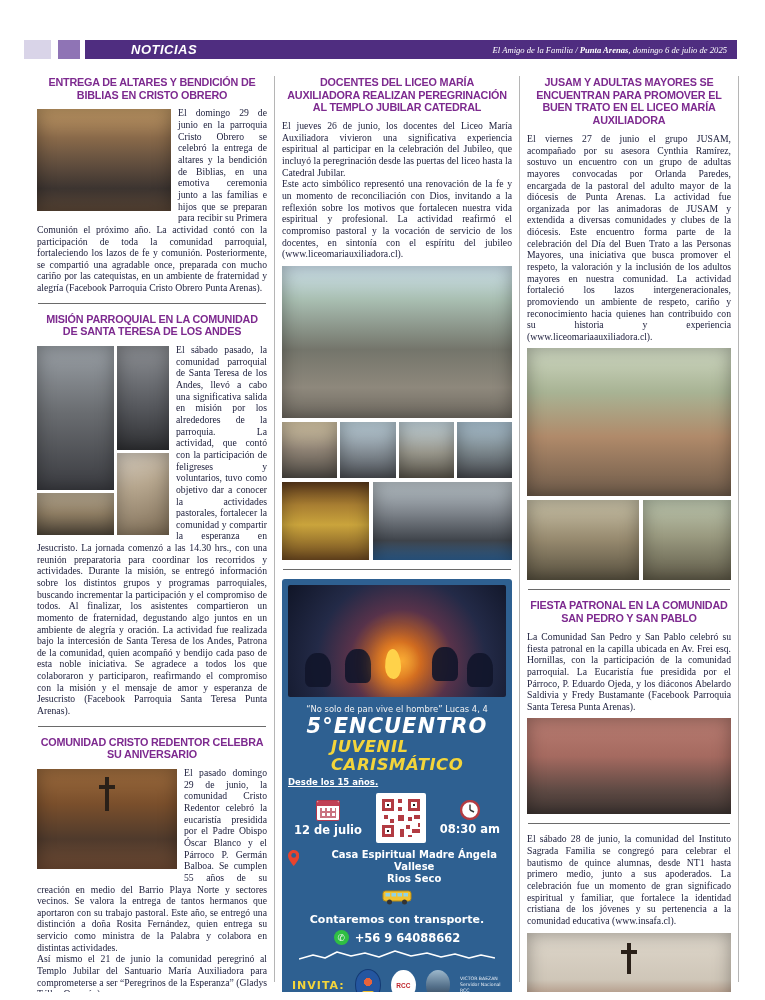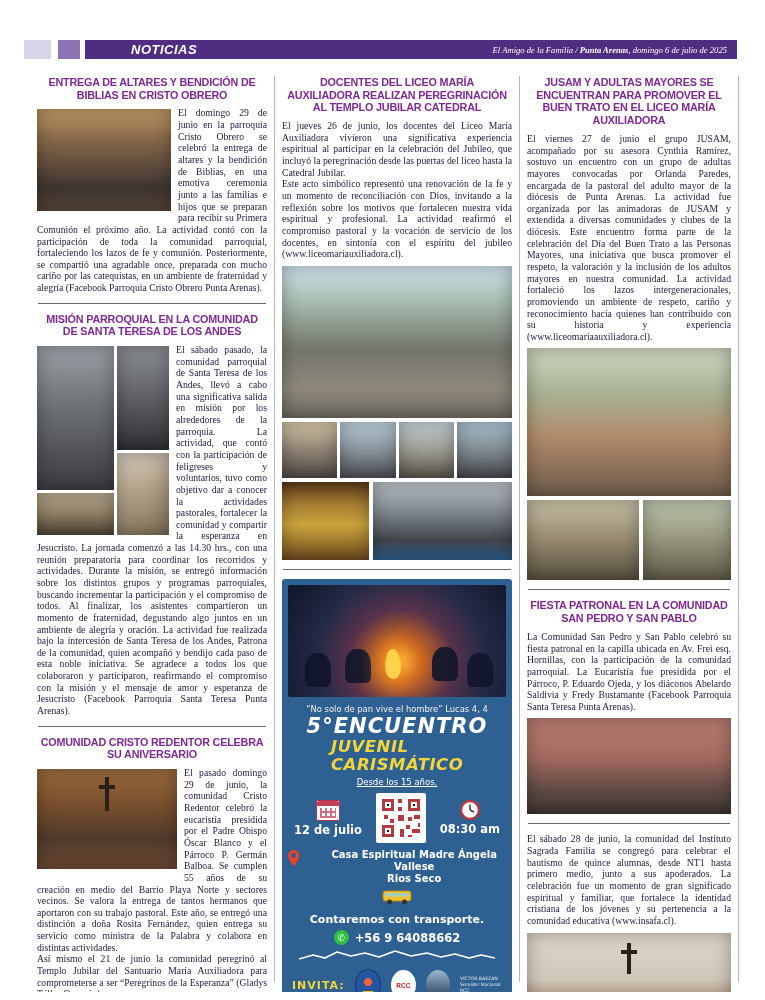--- a/index.html
+++ b/index.html
@@ -77,21 +77,21 @@
   .poster-photo{height:112px;border-radius:2px;position:relative;overflow:hidden;
     background:radial-gradient(circle at 52% 68%, #f7b33c 0%, #d06a20 14%, #57324a 38%, #232a47 62%, #101527 100%);}
   .flame{position:absolute;left:48%;bottom:18px;width:16px;height:30px;background:#ffd24a;
          border-radius:50% 50% 50% 50%/60% 60% 40% 40%;transform:translateX(-50%) rotate(-2deg);
          box-shadow:0 0 18px 8px rgba(255,160,40,.55);}
   .sil{position:absolute;bottom:10px;width:26px;height:34px;background:#11152a;border-radius:45% 45% 20% 20%;opacity:.9;}
   .poster-quote{font-size:8.4px;text-align:center;margin:7px 0 2px;color:#f2f2f2;}
   .poster-t1{font-size:21px;font-weight:bold;font-style:italic;text-align:center;letter-spacing:1px;line-height:1;}
   .poster-t2{font-size:16.5px;font-weight:bold;font-style:italic;text-align:left;color:#f4d53a;
              letter-spacing:.5px;line-height:1.1;margin-top:1px;margin-left:43px;}
-  .poster-sub{font-size:8.5px;text-align:center;text-decoration:underline;margin:3px 0 6px;}
+  .poster-sub{font-size:8.5px;text-align:left;text-decoration:underline;margin:3px 0 6px;font-weight:bold;}
   .poster-row3{display:flex;align-items:center;justify-content:space-between;padding:0 6px;margin-bottom:6px;}
   .pr3-cell{display:flex;flex-direction:column;align-items:center;gap:2px;font-weight:bold;font-size:11.5px;}
   .poster-loc{display:flex;align-items:flex-start;gap:23px;justify-content:center;margin-bottom:4px;}
   .loc-text{font-size:10px;font-weight:bold;text-align:center;line-height:1.2;}
   .poster-bus{display:flex;align-items:center;gap:8px;justify-content:center;margin-bottom:4px;flex-direction:column;}
   .bus-text{font-size:11px;font-weight:bold;}
   .poster-wa{display:flex;align-items:center;gap:6px;justify-content:center;margin-bottom:2px;}
   .wa-text{font-size:11.5px;font-weight:bold;}
   .wa-circle{width:15px;height:15px;border-radius:50%;background:#2fbf43;display:flex;align-items:center;
              justify-content:center;color:#fff;font-size:9px;}

